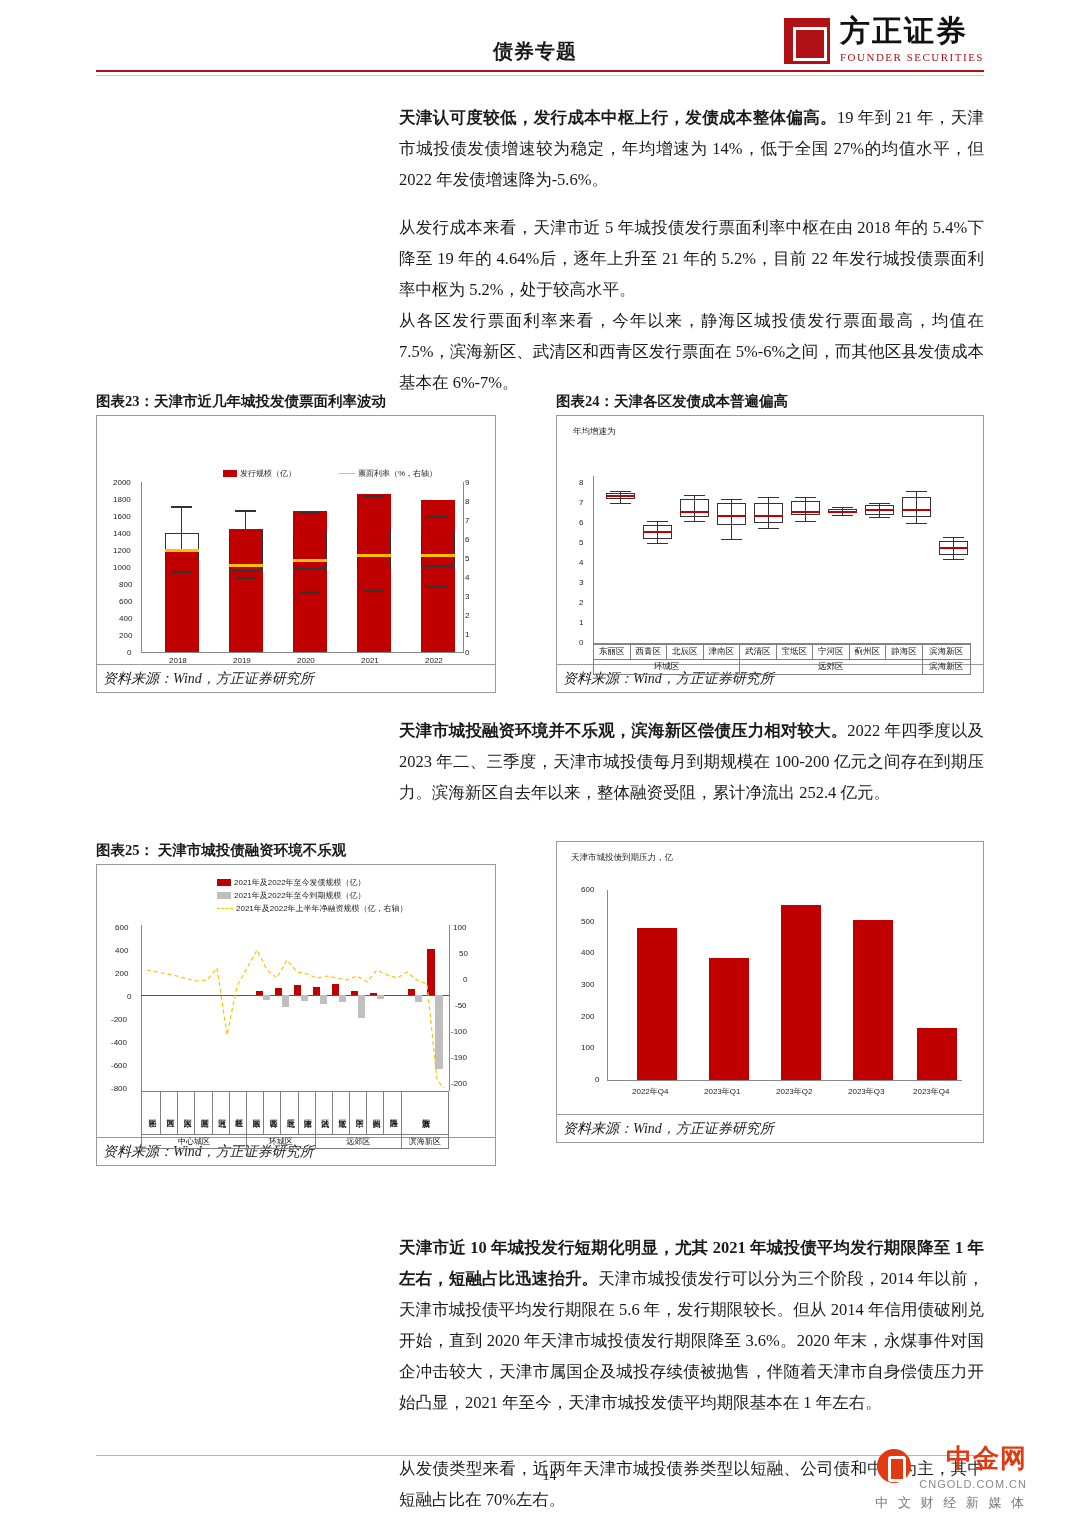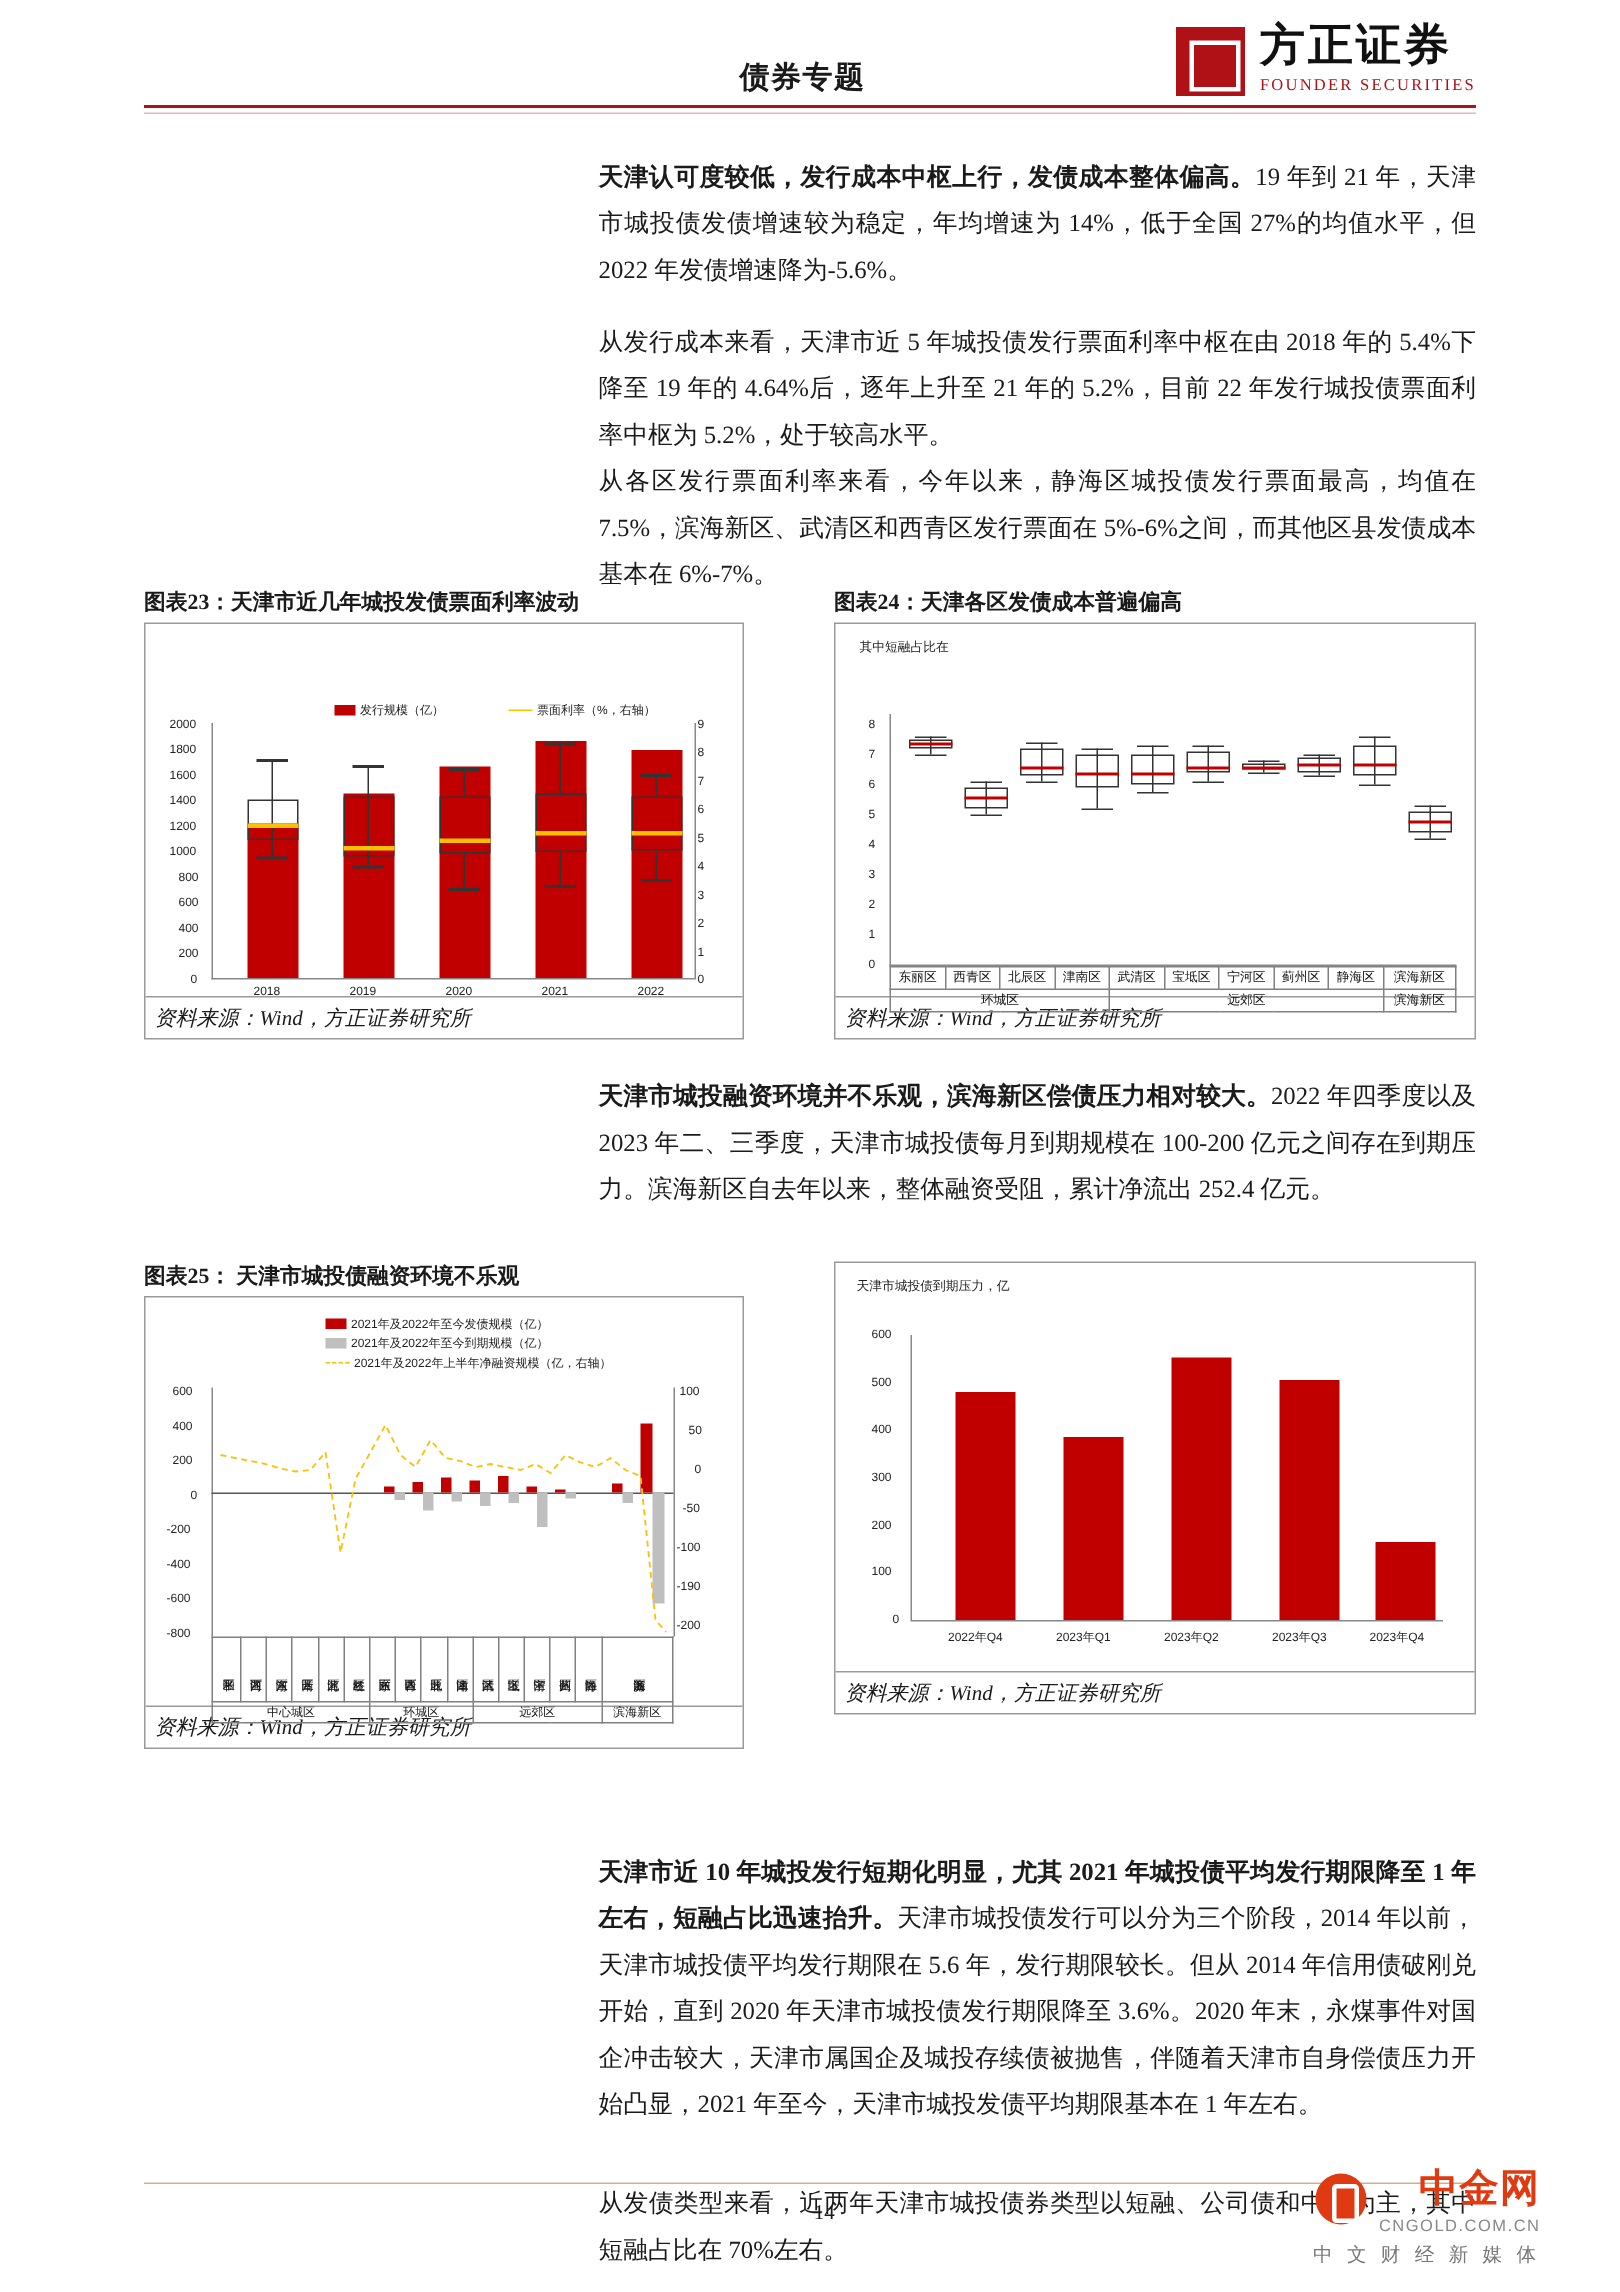--- a/index.html
+++ b/index.html
@@ -215,21 +215,21 @@
         <div class="tick-label" style="left:328px; top:240px;">2022</div>
       </div>
       <div class="fig-src">资料来源：Wind，方正证券研究所</div>
     </div>
   </div>
 
   <div class="fig" style="left:556px; top:392px; width:428px;">
     <div class="fig-cap">图表24：天津各区发债成本普遍偏高</div>
     <div class="fig-box">
       <div class="fig-inner" style="height:248px;">
-        <div class="chart-title-sm" style="left:16px; top:10px;">其中短融占比在</div>
+        <div class="chart-title-sm" style="left:16px; top:10px;">年均增速为</div>
 
         <div class="tick-label" style="left:22px; top:62px;">8</div>
         <div class="tick-label" style="left:22px; top:82px;">7</div>
         <div class="tick-label" style="left:22px; top:102px;">6</div>
         <div class="tick-label" style="left:22px; top:122px;">5</div>
         <div class="tick-label" style="left:22px; top:142px;">4</div>
         <div class="tick-label" style="left:22px; top:162px;">3</div>
         <div class="tick-label" style="left:22px; top:182px;">2</div>
         <div class="tick-label" style="left:22px; top:202px;">1</div>
         <div class="tick-label" style="left:22px; top:222px;">0</div>

